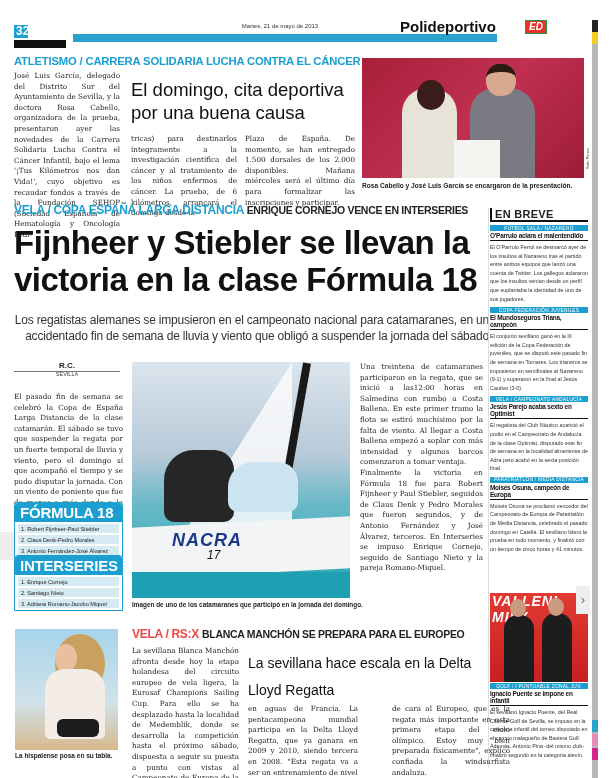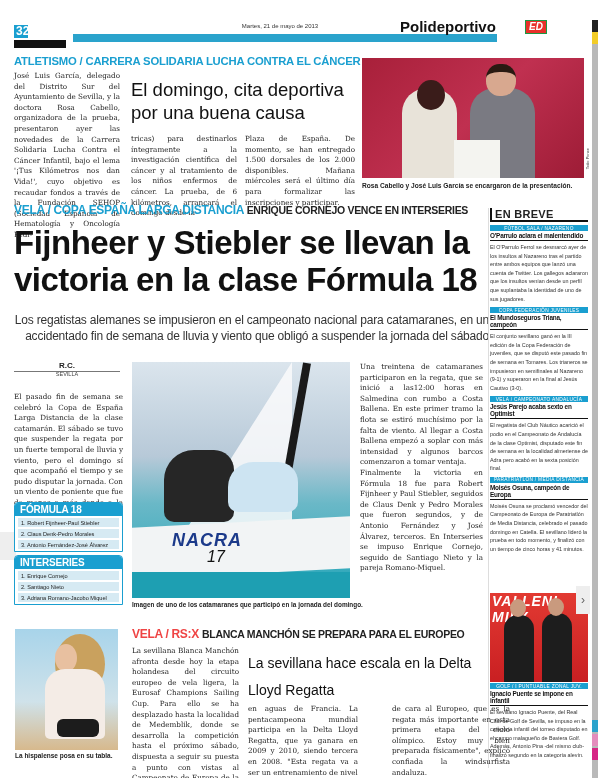--- a/index.html
+++ b/index.html
@@ -48,29 +48,29 @@
   #byline { left:14px; top:361px; width:106px; text-align:center; border-bottom:1px solid #777; padding-bottom:1px;}
   #byline .a { font-family:"Liberation Sans", sans-serif; font-weight:bold; font-size:8px; display:block;}
   #byline-city { left:14px; top:371px; width:106px; text-align:center; font-family:"Liberation Sans", sans-serif; font-size:5.5px; color:#444;}
   #main-col1 { left:14px; top:392px; width:109px; }
   #main-col3 { left:360px; top:362px; width:123px; }
   #main-photo { left:132px; top:362px; width:218px; height:236px; background:linear-gradient(180deg,#dbe5ed 0%, #b7c9d8 40%, #6ab8c7 60%, #22a5b8 100%); overflow:hidden;}
   #main-photo .sail { position:absolute; left:40px; top:0; width:0; height:0; border-left:120px solid transparent; border-bottom:190px solid rgba(250,250,252,0.85);}
   #main-photo .mast { position:absolute; left:158px; top:0; width:8px; height:150px; background:#1a1a1a; transform:rotate(10deg);}
   #main-photo .hull { position:absolute; left:0; top:160px; width:218px; height:52px; background:#f2f4f5; transform:skewY(-3deg);}
   #main-photo .hull-text { position:absolute; left:40px; top:168px; color:#1c3a8a; font-family:"Liberation Sans", sans-serif; font-weight:bold; font-style:italic; font-size:18px; letter-spacing:1px;}
-  #main-photo .num { position:absolute; left:75px; top:186px; color:#111; font-family:"Liberation Sans", sans-serif; font-style:italic; font-size:16px;}
+  #main-photo .num { position:absolute; left:75px; top:186px; color:#111; font-family:"Liberation Sans", sans-serif; font-style:italic; font-size:12px;}
   #main-photo .crew1 { position:absolute; left:32px; top:88px; width:70px; height:72px; background:#262626; border-radius:30px 20px 10px 10px;}
   #main-photo .crew2 { position:absolute; left:96px; top:100px; width:70px; height:50px; background:#cde4f2; border-radius:25px 20px 10px 10px;}
   #main-photo .water { position:absolute; left:0; top:210px; width:218px; height:26px; background:#1e9fb2;}
   #main-caption { left:132px; top:601px; font-family:"Liberation Sans", sans-serif; font-size:6.4px; font-weight:bold; color:#222;}
 
   
   .res-box { width:109px; border:1px solid #1a9fd0; border-radius:4px 4px 0 0; background:#fff; }
-  .res-box .t { background:#1a9fd0; color:#fff; font-family:"Liberation Sans", sans-serif; font-size:10px; font-weight:bold; padding:1px 5px; border-radius:3px 3px 0 0; letter-spacing:-0.2px;}
+  .res-box .t { background:#1a9fd0; color:#fff; font-family:"Liberation Sans", sans-serif; font-size:15px; font-weight:bold; padding:1px 5px; border-radius:3px 3px 0 0; letter-spacing:-0.2px;}
   .res-box .r { background:#d6eaf3; margin:2px 3px; padding:1px 3px; font-family:"Liberation Sans", sans-serif; font-size:5.6px; color:#222; height:9px; line-height:8px; white-space:nowrap;}
   #res1 { left:14px; top:502px; }
   #res2 { left:14px; top:555px; }
   #bg-grey-arrow { left:0; top:532px; width:16px; height:28px; background:#eeeeee;}
 
   
   #breve { left:490px; top:208px; width:98px; }
   #breve-title { font-family:"Liberation Sans", sans-serif; font-weight:bold; font-size:11px; border-bottom:2px solid #111; border-left:2px solid #111; padding-left:3px; letter-spacing:0.3px; }
   .b-kick { background:#1a9fd0; color:#fff; font-family:"Liberation Sans", sans-serif; font-size:4.8px; text-align:center; padding:0.5px 0; text-transform:uppercase; letter-spacing:0.3px; margin-top:3px;}
   .b-head { font-family:"Liberation Sans", sans-serif; font-size:6.4px; font-weight:bold; border-bottom:1px solid #111; padding:1px 0 1px 0; letter-spacing:-0.2px; color:#111;}

